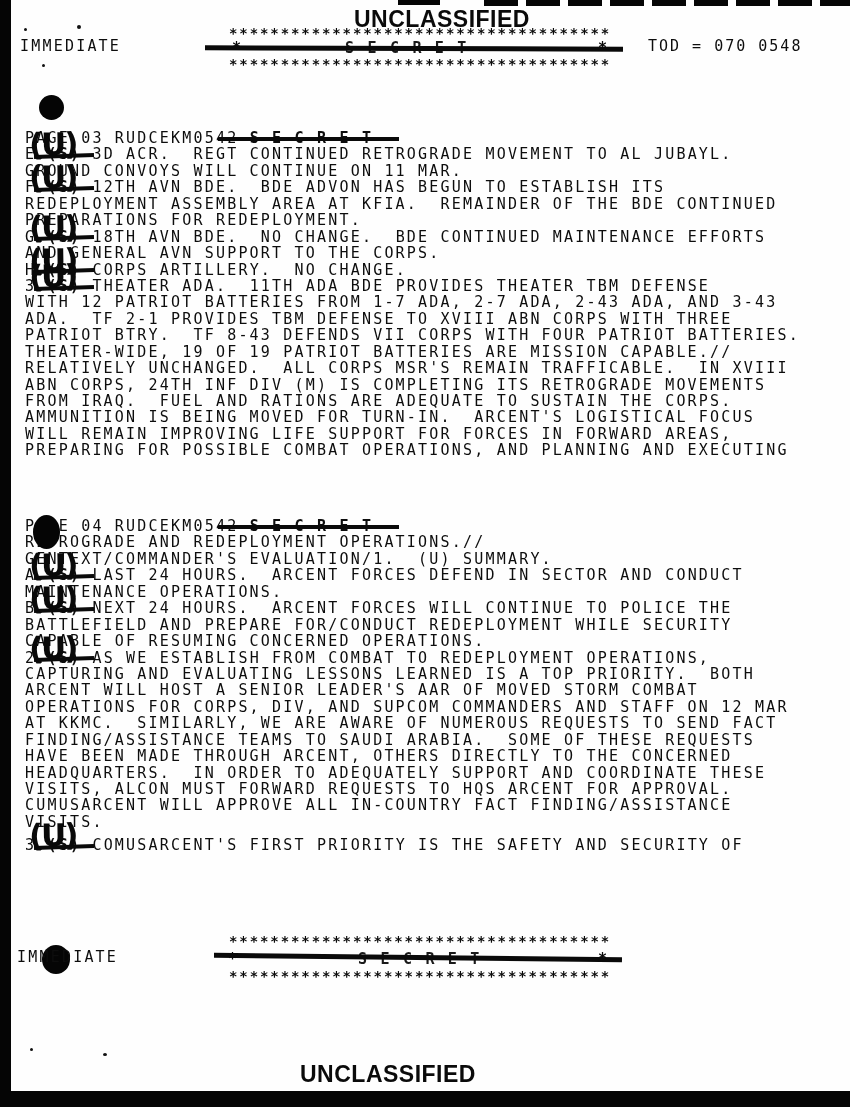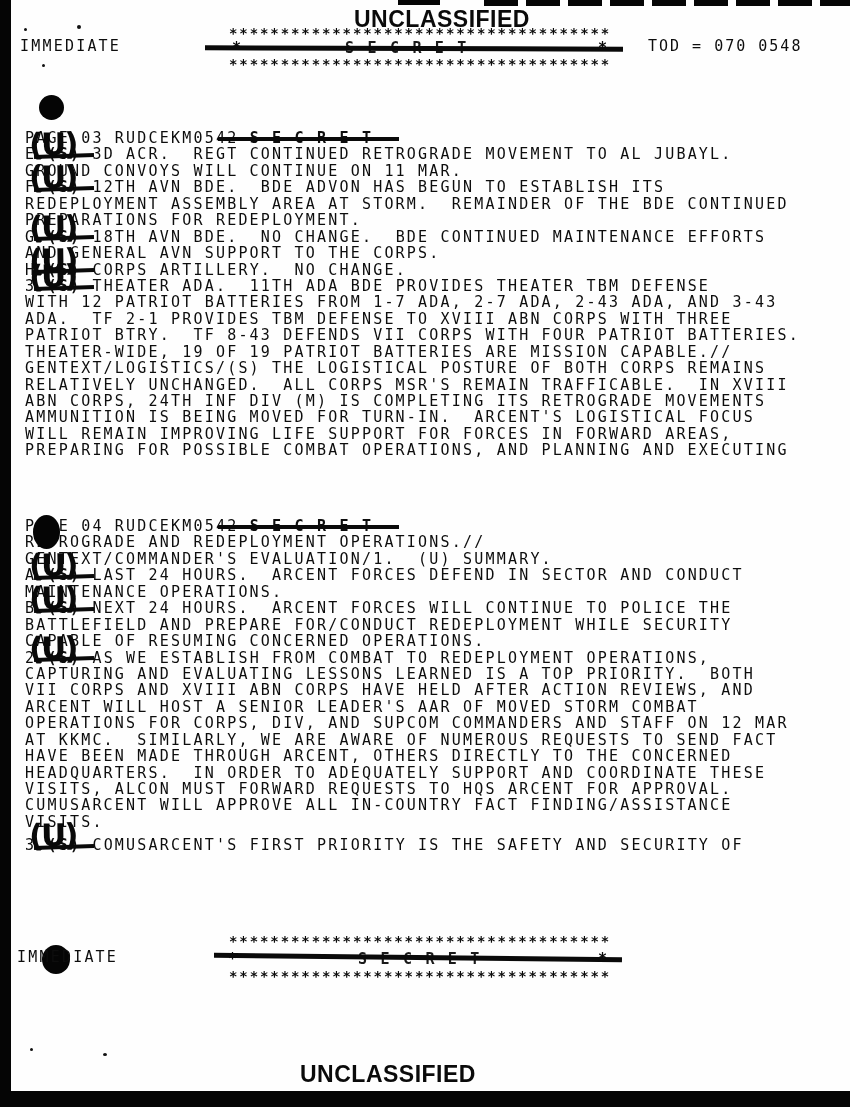--- a/index.html
+++ b/index.html
@@ -68,52 +68,52 @@
   <div class="strike-line" style="left:205px; top:46px; width:418px; transform:rotate(0.2deg);"></div>
   <div class="ast-row" style="top:56px;">*************************************</div>
   <div class="precedence" style="left:20px; top:37px;">IMMEDIATE</div>
   <div class="tod" style="left:648px; top:37px;">TOD = 070 0548</div>
 
   <div class="textblock" id="page03-block">
       <div class="tline"><span>PAGE 03 RUDCEKM0542 </span><span class="ts">S E C R E T</span></div>
       <div class="tline"><span>E.</span><span class="umark">(U)</span><span class="hs">(S)</span><span> 3D ACR.  REGT CONTINUED RETROGRADE MOVEMENT TO AL JUBAYL.</span></div>
       <div class="tline"><span>GROUND CONVOYS WILL CONTINUE ON 11 MAR.</span></div>
       <div class="tline"><span>F.</span><span class="umark">(U)</span><span class="hs">(S)</span><span> 12TH AVN BDE.  BDE ADVON HAS BEGUN TO ESTABLISH ITS</span></div>
-      <div class="tline"><span>REDEPLOYMENT ASSEMBLY AREA AT STORM.  REMAINDER OF THE BDE CONTINUED</span></div>
+      <div class="tline"><span>REDEPLOYMENT ASSEMBLY AREA AT KFIA.  REMAINDER OF THE BDE CONTINUED</span></div>
       <div class="tline"><span>PREPARATIONS FOR REDEPLOYMENT.</span></div>
       <div class="tline"><span>G.</span><span class="umark">(U)</span><span class="hs">(S)</span><span> 18TH AVN BDE.  NO CHANGE.  BDE CONTINUED MAINTENANCE EFFORTS</span></div>
       <div class="tline"><span>AND GENERAL AVN SUPPORT TO THE CORPS.</span></div>
       <div class="tline"><span>H.</span><span class="umark">(U)</span><span class="hs">(S)</span><span> CORPS ARTILLERY.  NO CHANGE.</span></div>
       <div class="tline"><span>3.</span><span class="umark">(U)</span><span class="hs">(S)</span><span> THEATER ADA.  11TH ADA BDE PROVIDES THEATER TBM DEFENSE</span></div>
       <div class="tline"><span>WITH 12 PATRIOT BATTERIES FROM 1-7 ADA, 2-7 ADA, 2-43 ADA, AND 3-43</span></div>
       <div class="tline"><span>ADA.  TF 2-1 PROVIDES TBM DEFENSE TO XVIII ABN CORPS WITH THREE</span></div>
       <div class="tline"><span>PATRIOT BTRY.  TF 8-43 DEFENDS VII CORPS WITH FOUR PATRIOT BATTERIES.</span></div>
       <div class="tline"><span>THEATER-WIDE, 19 OF 19 PATRIOT BATTERIES ARE MISSION CAPABLE.//</span></div>
-      <div class="tline"><span>GENTEXT/LOGISTICS/(S) THE LOGISTICAL POSTURE OF BOTH CORPS REMAINS</span></div>
       <div class="tline"><span>RELATIVELY UNCHANGED.  ALL CORPS MSR'S REMAIN TRAFFICABLE.  IN XVIII</span></div>
       <div class="tline"><span>ABN CORPS, 24TH INF DIV (M) IS COMPLETING ITS RETROGRADE MOVEMENTS</span></div>
+      <div class="tline"><span>FROM IRAQ.  FUEL AND RATIONS ARE ADEQUATE TO SUSTAIN THE CORPS.</span></div>
       <div class="tline"><span>AMMUNITION IS BEING MOVED FOR TURN-IN.  ARCENT'S LOGISTICAL FOCUS</span></div>
       <div class="tline"><span>WILL REMAIN IMPROVING LIFE SUPPORT FOR FORCES IN FORWARD AREAS,</span></div>
       <div class="tline"><span>PREPARING FOR POSSIBLE COMBAT OPERATIONS, AND PLANNING AND EXECUTING</span></div>
     </div>
   <div class="textblock" id="page04-block">
       <div class="tline"><span>PAGE 04 RUDCEKM0542 </span><span class="ts">S E C R E T</span></div>
       <div class="tline"><span>RETROGRADE AND REDEPLOYMENT OPERATIONS.//</span></div>
       <div class="tline"><span>GENTEXT/COMMANDER'S EVALUATION/1.  (U) SUMMARY.</span></div>
       <div class="tline"><span>A.</span><span class="umark">(U)</span><span class="hs">(S)</span><span> LAST 24 HOURS.  ARCENT FORCES DEFEND IN SECTOR AND CONDUCT</span></div>
       <div class="tline"><span>MAINTENANCE OPERATIONS.</span></div>
       <div class="tline"><span>B.</span><span class="umark">(U)</span><span class="hs">(S)</span><span> NEXT 24 HOURS.  ARCENT FORCES WILL CONTINUE TO POLICE THE</span></div>
       <div class="tline"><span>BATTLEFIELD AND PREPARE FOR/CONDUCT REDEPLOYMENT WHILE SECURITY</span></div>
       <div class="tline"><span>CAPABLE OF RESUMING CONCERNED OPERATIONS.</span></div>
       <div class="tline"><span>2.</span><span class="umark">(U)</span><span class="hs">(S)</span><span> AS WE ESTABLISH FROM COMBAT TO REDEPLOYMENT OPERATIONS,</span></div>
       <div class="tline"><span>CAPTURING AND EVALUATING LESSONS LEARNED IS A TOP PRIORITY.  BOTH</span></div>
-      <div class="tline"><span>VII CORPS AND XVIII ABN CORPS HAVE HELD AFTER ACTION REVIEWS, AND</span></div>
       <div class="tline"><span>ARCENT WILL HOST A SENIOR LEADER'S AAR OF MOVED STORM COMBAT</span></div>
       <div class="tline"><span>OPERATIONS FOR CORPS, DIV, AND SUPCOM COMMANDERS AND STAFF ON 12 MAR</span></div>
       <div class="tline"><span>AT KKMC.  SIMILARLY, WE ARE AWARE OF NUMEROUS REQUESTS TO SEND FACT</span></div>
+      <div class="tline"><span>FINDING/ASSISTANCE TEAMS TO SAUDI ARABIA.  SOME OF THESE REQUESTS</span></div>
       <div class="tline"><span>HAVE BEEN MADE THROUGH ARCENT, OTHERS DIRECTLY TO THE CONCERNED</span></div>
       <div class="tline"><span>HEADQUARTERS.  IN ORDER TO ADEQUATELY SUPPORT AND COORDINATE THESE</span></div>
       <div class="tline"><span>VISITS, ALCON MUST FORWARD REQUESTS TO HQS ARCENT FOR APPROVAL.</span></div>
       <div class="tline"><span>CUMUSARCENT WILL APPROVE ALL IN-COUNTRY FACT FINDING/ASSISTANCE</span></div>
       <div class="tline"><span>VISITS.</span></div>
       <div class="tline gap"><span>3.</span><span class="umark">(U)</span><span class="hs">(S)</span><span> COMUSARCENT'S FIRST PRIORITY IS THE SAFETY AND SECURITY OF</span></div>
     </div>
 
   <div class="blob" style="left:39px; top:95px; width:25px; height:25px;"></div>
   <div class="blob" style="left:33px; top:515px; width:27px; height:34px;"></div>

